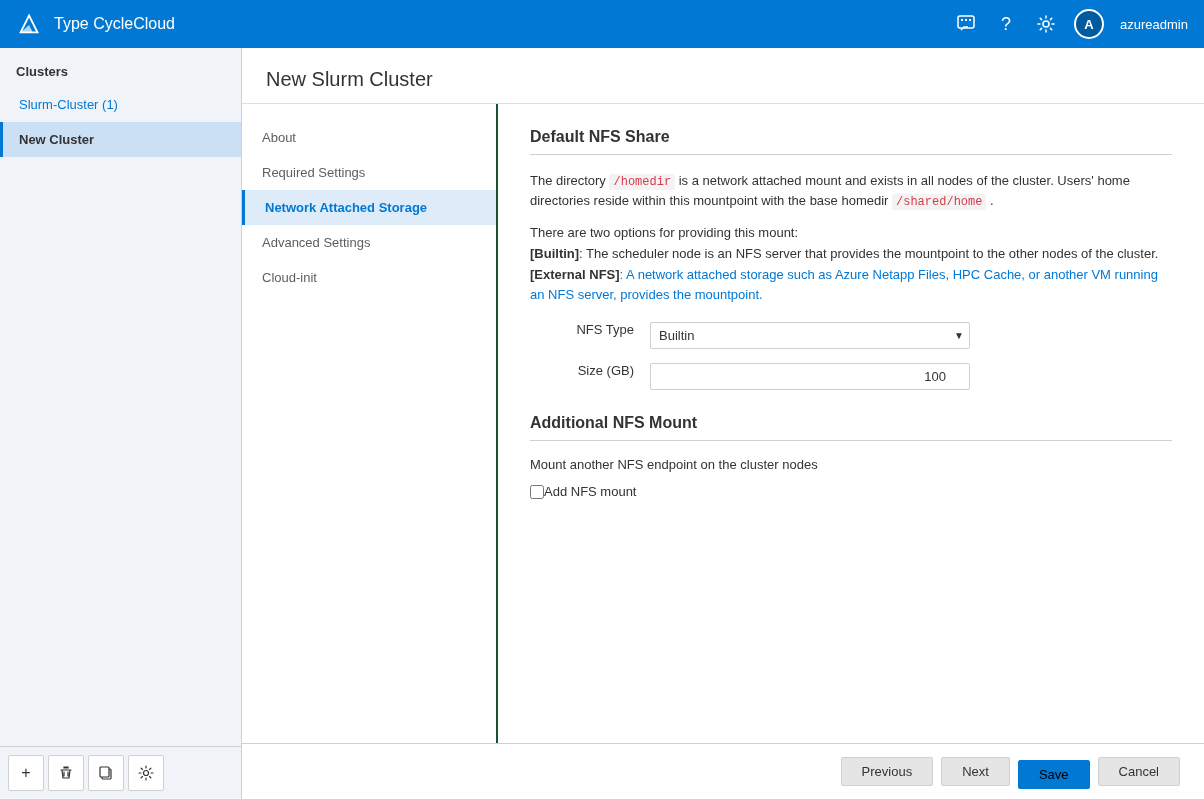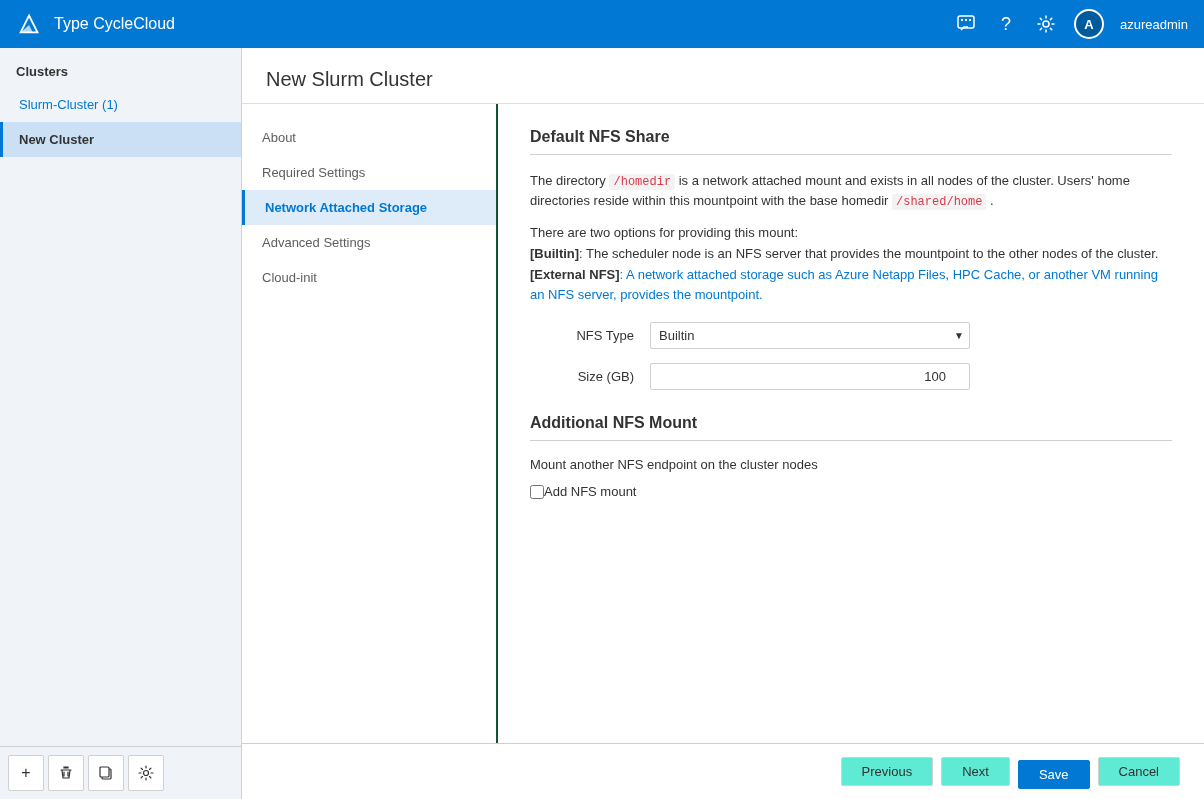--- a/index.html
+++ b/index.html
@@ -196,21 +196,21 @@
     .options-text {
       font-size: 13px;
       color: #333;
       line-height: 1.6;
       margin-bottom: 16px;
     }
     .options-text .bold { font-weight: 700; }
     .options-text .link-blue { color: #0078d4; }
     .form-row {
       display: flex;
-      align-items: center;
+      align-items: flex-start;
       margin-bottom: 14px;
     }
     .form-label {
       width: 120px;
       font-size: 13px;
       color: #333;
       text-align: right;
       padding-right: 16px;
       flex-shrink: 0;
     }
@@ -284,29 +284,29 @@
       align-items: center;
       justify-content: flex-end;
       padding: 0 24px;
       gap: 8px;
       background: white;
       flex-shrink: 0;
     }
     .footer-btn {
       padding: 6px 20px;
       border: 1px solid #d0d0d0;
-      background: #5eead4;
+      background: #e5e5e5;
       font-size: 13px;
       color: #333;
       cursor: pointer;
       border-radius: 2px;
     }
     .footer-btn.primary {
       background: #0078d4;
-      color: #ffffff;
+      color: #000000;
       border-color: #0078d4;
       margin-top: 6px;
     }
   </style>
 </head>
 <body>
 
 <div class="header">
   <div class="header-logo">
     <svg class="header-logo-icon" viewBox="0 0 30 30" fill="none">

